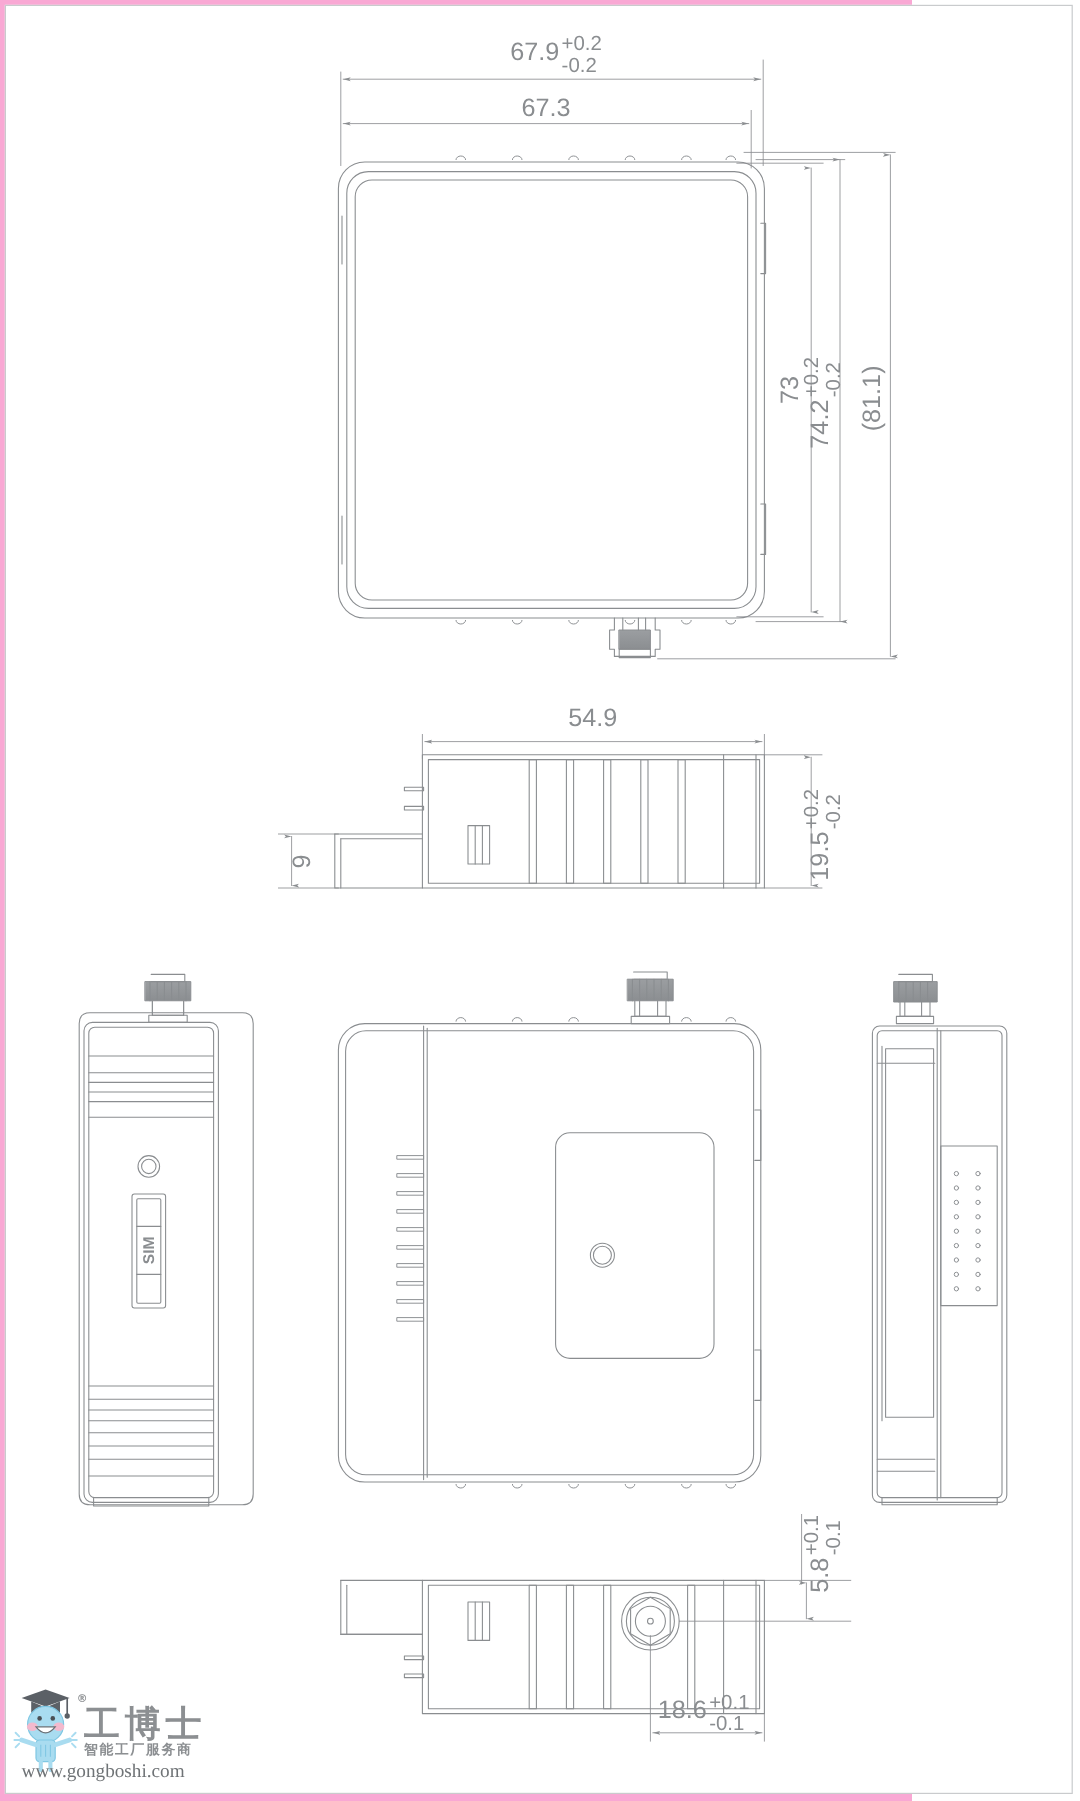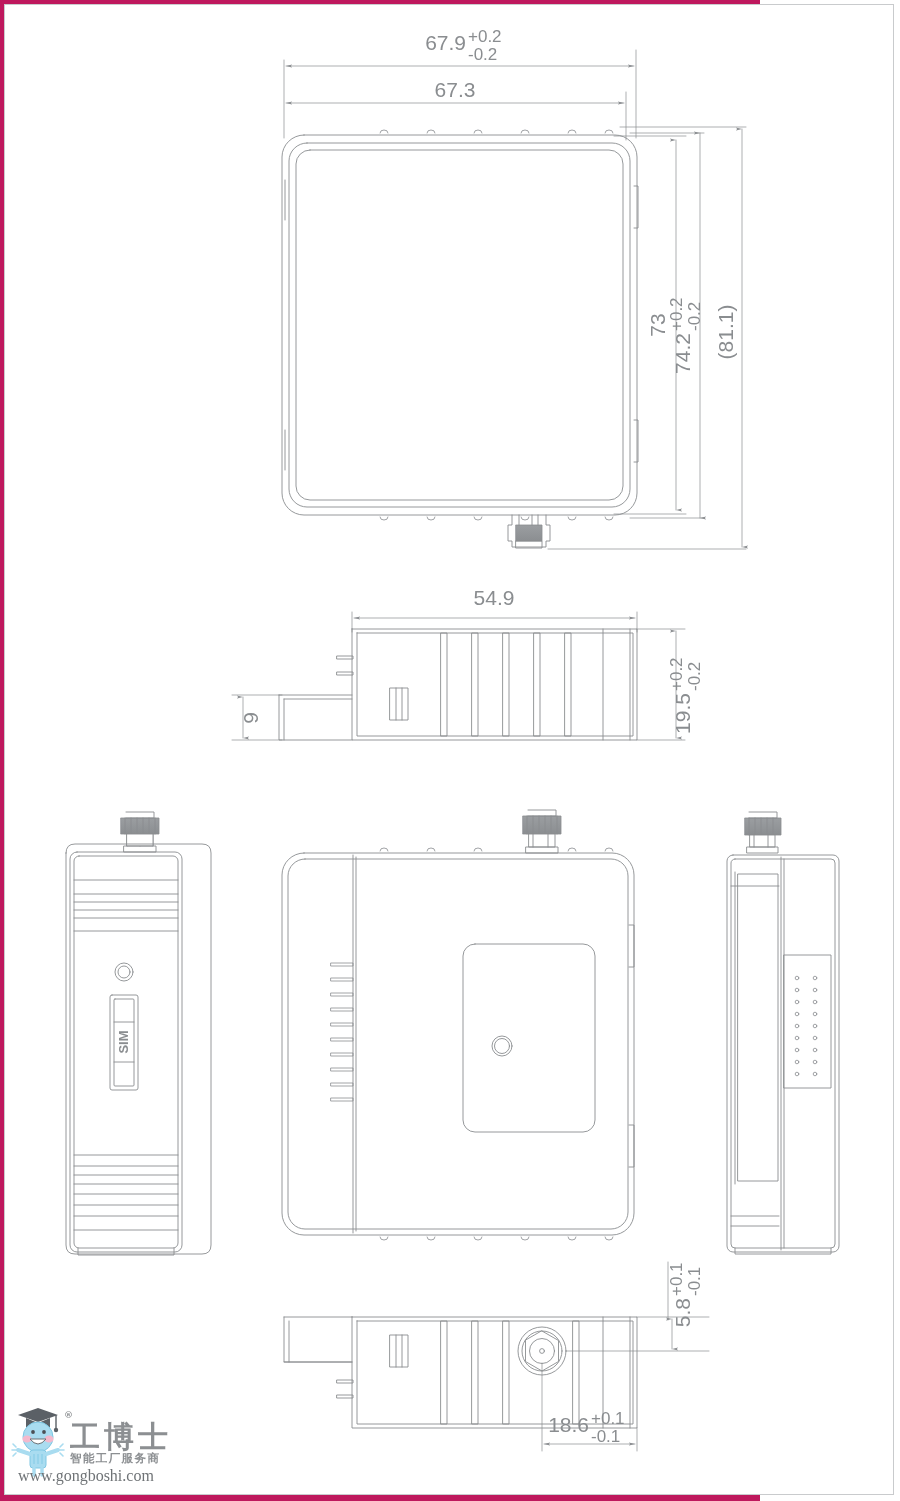--- a/index.html
+++ b/index.html
@@ -4,21 +4,21 @@
 <title>Technical Drawing</title>
 <style>
   html,body{margin:0;padding:0;background:#ffffff;}
   body{
     width:900px;height:1501px;
     font-family:"Liberation Sans","DejaVu Sans",sans-serif;
     position:relative;overflow:hidden;
   }
   #sheet{
     position:absolute;left:0;top:0;width:760px;height:1501px;
-    background:#be185d;
+    background:#f9a8d4;
   }
   #frame{
     position:absolute;left:4px;top:4px;
     width:890px;height:1491px;
     border:1px solid #c9cbcd;
     box-sizing:border-box;
     background:#ffffff;
   }
   svg.dwg{position:absolute;left:0;top:0;width:900px;height:1501px;}
   .dim-text{

